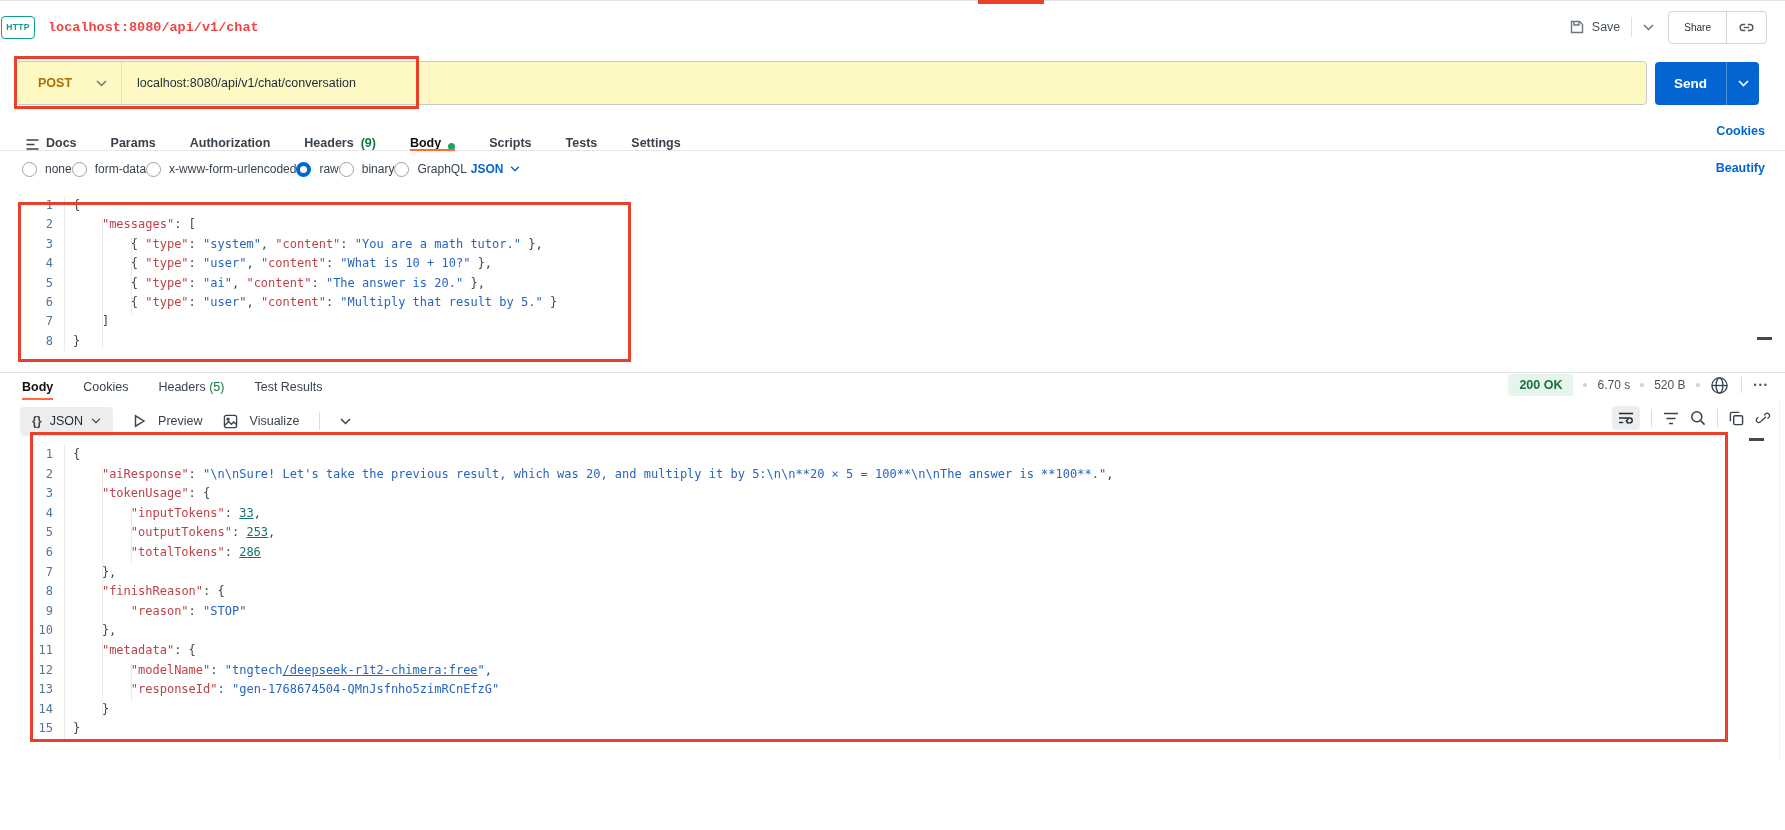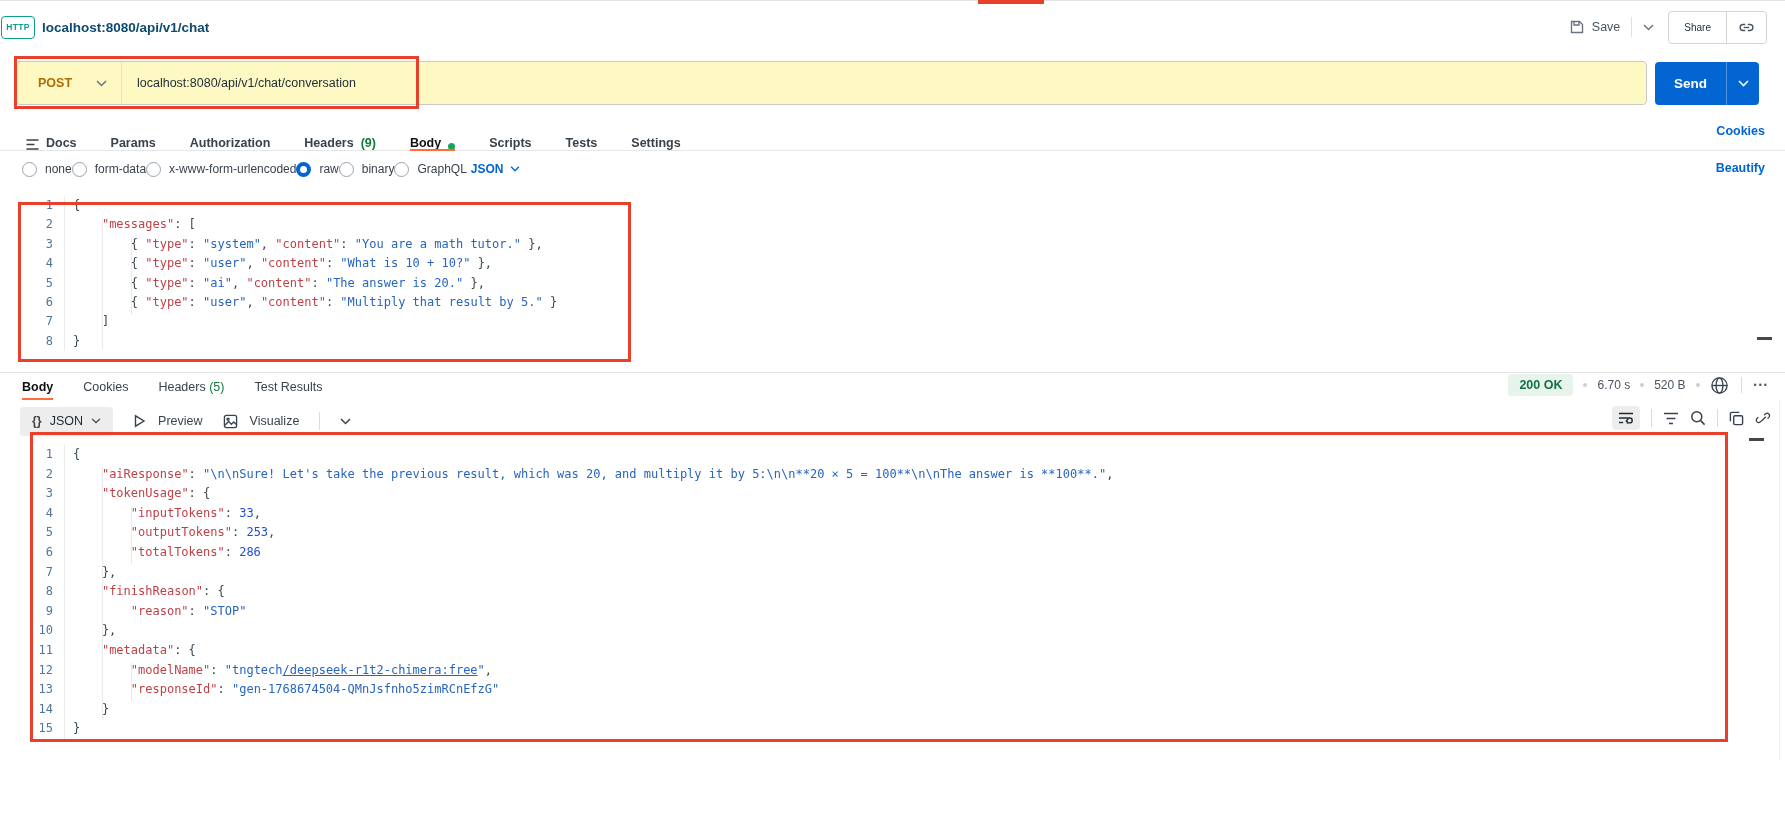--- a/index.html
+++ b/index.html
@@ -5,21 +5,21 @@
   html,body{background:#fff;}
   body{margin:0;width:1785px;height:830px;position:relative;overflow:hidden;
        font-family:"Liberation Sans",sans-serif;color:#212121;}
   .hairline{position:absolute;left:0;right:0;height:1px;background:#e4e4e4;}
   svg{display:block;}
 
   
   .app-header{position:absolute;top:1px;left:0;right:0;height:52px;display:flex;align-items:center;padding-left:1px;}
   .http-badge{width:32px;height:21px;border:1.6px solid #0e9e8e;border-radius:4px;color:#0e9e8e;
               font-size:8.5px;font-weight:bold;display:flex;align-items:center;justify-content:center;letter-spacing:.3px;}
-  .req-title{margin-left:7px;font-size:13.5px;font-weight:700;color:#0c4a6e;}
+  .req-title{margin-left:13px;font-size:13.5px;font-weight:700;color:#ef4444;font-family:Liberation Mono, monospace;}
   .header-right{position:absolute;right:18px;top:11px;display:flex;align-items:center;height:32px;color:#4a545e;}
   .save-btn{display:flex;align-items:center;gap:7px;font-size:12.5px;cursor:pointer;}
   .v-sep{width:1px;height:20px;background:#e0e0e0;margin:0 11px;}
   .share-group{display:flex;align-items:center;border:1px solid #d4d4d4;border-radius:4px;height:31px;margin-left:14px;color:#1d2b36;}
   .share-label{padding:0 15px;font-size:10px;cursor:pointer;}
   .group-sep{width:1px;height:31px;background:#d4d4d4;}
   .share-link{padding:0 11px;cursor:pointer;color:#4a545e;}
 
   
   .url-bar{position:absolute;left:15px;top:61px;width:1632px;height:44px;border:1px solid #c9c9c9;border-radius:4px;
@@ -57,21 +57,21 @@
   .editor{position:absolute;left:0;width:1785px;font-family:"DejaVu Sans Mono","Liberation Mono",monospace;
           font-size:12px;white-space:pre;}
   #req-editor{top:196px;line-height:19.4px;}
   #res-editor{top:445px;line-height:19.6px;}
   .cl{display:flex;}
   .ln{width:64px;text-align:right;padding-right:11px;color:#517699;flex:none;box-sizing:border-box;}
   .code{border-left:1px solid #ebebeb;padding-left:8px;}
   .tok-p{color:#37474f;}
   .tok-k{color:#bd4147;}
   .tok-s{color:#2765c0;}
-  .tok-n{color:#1d4ed8;}
+  .tok-n{color:#0f766e;text-decoration:underline;}
   .tok-l{color:#2765c0;text-decoration:underline;}
   .indent-guide{position:absolute;width:1px;background:#e9e9e9;}
 
   
   .res-divider{top:372px;}
   .res-tabs{position:absolute;top:375px;left:0;height:24px;display:flex;align-items:center;
             padding-left:22px;gap:30px;font-size:12.5px;color:#39434d;}
   .res-tab{position:relative;cursor:pointer;}
   .res-tab.active{font-weight:700;color:#111;}
   .res-tab.active::after{content:"";position:absolute;left:0;right:0;bottom:-6px;height:2px;background:#ff6c37;}

